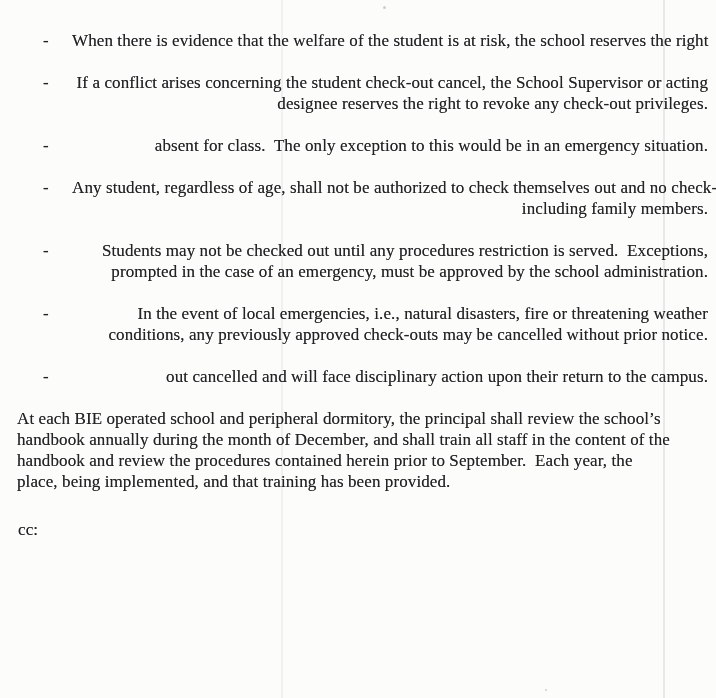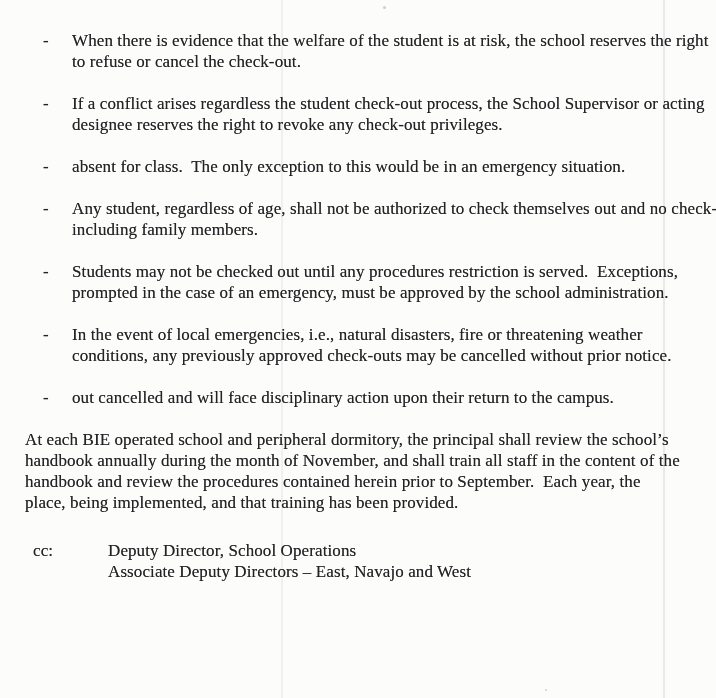--- a/index.html
+++ b/index.html
@@ -52,58 +52,57 @@
 
   .bullet {
     display: flex;
     align-items: flex-start;
     margin: 0 0 21px 30px;
   }
   .bullet .dash {
     flex: 0 0 29px;
     width: 29px;
   }
-  .bullet .bullet-text { flex: 1 1 auto; min-width: 0; }
+  .bullet .bullet-text { flex: 1 1 auto; min-width: 0; text-align: right; }
 
-  .paragraph { margin: 12px; }
+  .paragraph { margin: 4px; }
 
   .cc-block {
     display: flex;
     align-items: flex-start;
     margin-top: 27px;
   }
   .cc-label {
     flex: 0 0 75px;
     width: 75px;
-    margin-left: 20px;
+    margin-left: 5px;
   }
   .cc-recipients { flex: 1 1 auto; }
 </style>
 </head>
 <body>
 
 <div class="page">
   <div class="scan-streak streak-1"></div>
   <div class="scan-streak streak-2"></div>
   <div class="scan-speck speck-1"></div>
   <div class="scan-speck speck-2"></div>
 
   <div class="content">
     <div id="bullet-list">
         <div class="bullet">
           <span class="dash">-</span>
           <div class="bullet-text">
             <div class="line">When there is evidence that the welfare of the student is at risk, the school reserves the right</div>
-            <div class="line">to refuse or cancel the check-out.</div>
           </div>
         </div>
         <div class="bullet">
           <span class="dash">-</span>
           <div class="bullet-text">
-            <div class="line">If a conflict arises regardless the student check-out process, the School Supervisor or acting</div>
+            <div class="line">If a conflict arises concerning the student check-out cancel, the School Supervisor or acting</div>
             <div class="line">designee reserves the right to revoke any check-out privileges.</div>
           </div>
         </div>
         <div class="bullet">
           <span class="dash">-</span>
           <div class="bullet-text">
             <div class="line">absent for class.  The only exception to this would be in an emergency situation.</div>
           </div>
         </div>
         <div class="bullet">
@@ -130,26 +129,22 @@
         <div class="bullet">
           <span class="dash">-</span>
           <div class="bullet-text">
             <div class="line">out cancelled and will face disciplinary action upon their return to the campus.</div>
           </div>
         </div>
       </div>
 
     <div class="paragraph" id="closing-paragraph">
         <div class="line">At each BIE operated school and peripheral dormitory, the principal shall review the school’s</div>
-        <div class="line">handbook annually during the month of November, and shall train all staff in the content of the</div>
+        <div class="line">handbook annually during the month of December, and shall train all staff in the content of the</div>
         <div class="line">handbook and review the procedures contained herein prior to September.  Each year, the</div>
         <div class="line">place, being implemented, and that training has been provided.</div>
       </div>
 
     <div class="cc-block">
       <span class="cc-label">cc:</span>
-      <div class="cc-recipients" id="cc-recipients">
-          <div class="line">Deputy Director, School Operations</div>
-          <div class="line">Associate Deputy Directors – East, Navajo and West</div>
-        </div>
     </div>
   </div>
 </div>
 
 </body></html>

